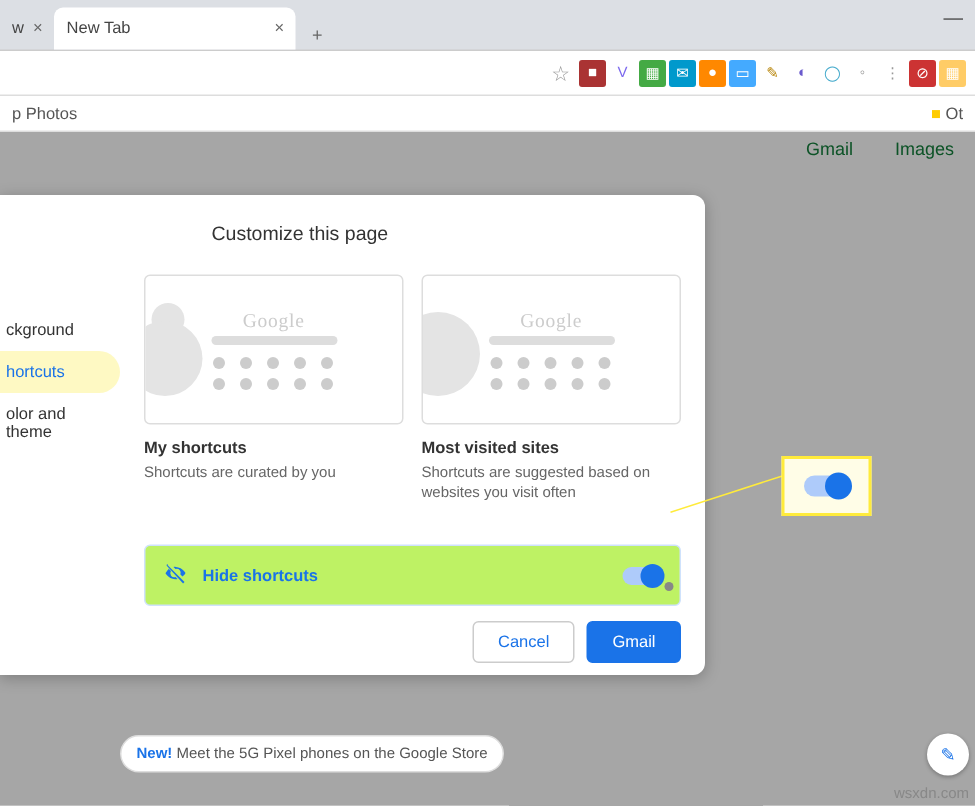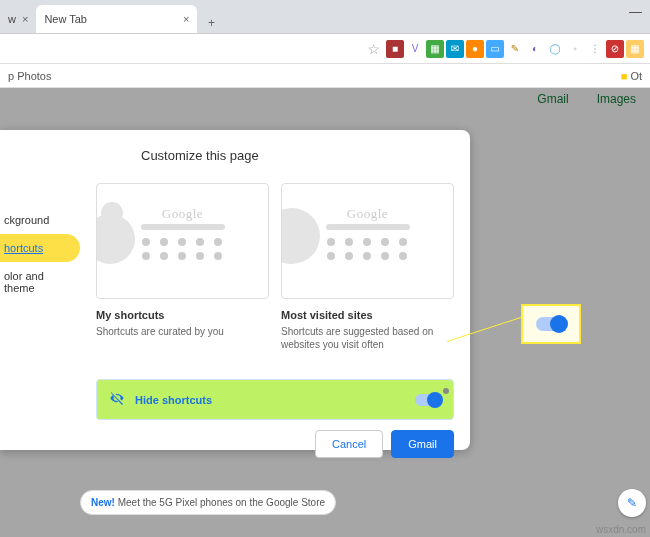--- a/index.html
+++ b/index.html
@@ -19,26 +19,26 @@
   .bookmark-bar { height: 24px; background: #fff; border-bottom: 1px solid #ddd; display: flex; align-items: center; padding: 0 8px; font-size: 11px; color: #555; justify-content: space-between; }
 
   .page-content { position: absolute; top: 88px; left: 0; right: 0; bottom: 0; background: #fff; }
   .page-links { position: absolute; top: 4px; right: 14px; font-size: 12px; color: #15803d; display: flex; gap: 28px; }
   
   .scrim { position: absolute; top: 88px; left: 0; right: 0; bottom: 0; background: rgba(0,0,0,0.35); }
   
   .dialog { position: absolute; left: 0; top: 130px; width: 470px; height: 320px; background: #fff; border-radius: 0 8px 8px 0; box-shadow: 0 2px 10px rgba(0,0,0,0.25); display: flex; }
   .sidebar { width: 80px; padding-top: 76px; }
   .sideitem { padding: 8px 8px 8px 4px; font-size: 11px; color: #333; cursor: pointer; border-radius: 0 16px 16px 0; }
-  .sideitem.selected { background: #fde047; color: #1a73e8; text-decoration: underline; }
+  .sideitem.selected { background: #fef9c3; color: #1a73e8; }
   .main { flex: 1; padding: 18px 16px 12px 16px; display: flex; flex-direction: column; }
   .dialog-title { font-size: 13px; color: #333; margin-bottom: 20px; margin-left: 45px; }
   .options { display: flex; gap: 12px; }
   .card { flex: 1; }
-  .card-preview { border: 1px solid #ddd; border-radius: 4px; height: 116px; display: flex; align-items: center; justify-content: center; position: relative; overflow: hidden; }
+  .card-preview { border: 1px solid #ddd; border-radius: 4px; height: 100px; display: flex; align-items: center; justify-content: center; position: relative; overflow: hidden; }
   .card-preview .g { color: #ccc; font-size: 13px; letter-spacing: 0.5px; position: absolute; top: 22px; font-family: Georgia, serif;}
   .card-preview .bar { position: absolute; top: 40px; left: 50%; transform: translateX(-50%); width: 84px; height: 6px; background: #ddd; border-radius: 3px; }
   .card-preview .dots { position: absolute; top: 54px; left: 50%; transform: translateX(-50%); display: grid; grid-template-columns: repeat(5,10px); gap: 6px 8px; }
   .card-preview .dot { width: 8px; height: 8px; border-radius: 50%; background: #ccc; }
   .card-preview .avatar-bg { position: absolute; left: -12px; top: 30px; width: 50px; height: 50px; border-radius: 50%; background: #e4e4e4; }
   .card-preview .avatar-head { position: absolute; left: 4px; top: 18px; width: 22px; height: 22px; border-radius: 50%; background: #e4e4e4; }
   .card-title { font-size: 11px; font-weight: bold; color: #333; margin-top: 10px; }
   .card-desc { font-size: 10px; color: #666; margin-top: 4px; line-height: 1.3; }
   
   .hide-row { margin-top: 28px; background: #bef264; border: 1px solid #cfe2fc; border-radius: 4px; padding: 10px 12px; display: flex; align-items: center; gap: 10px; }

